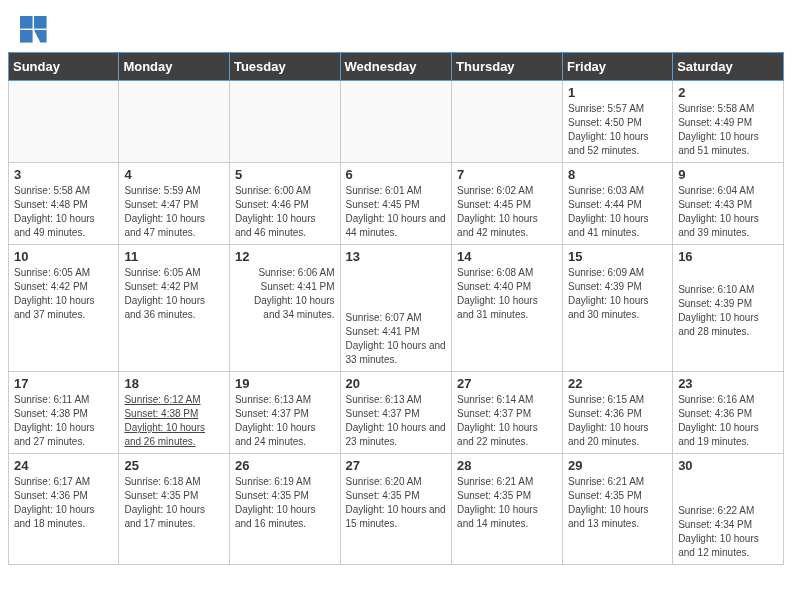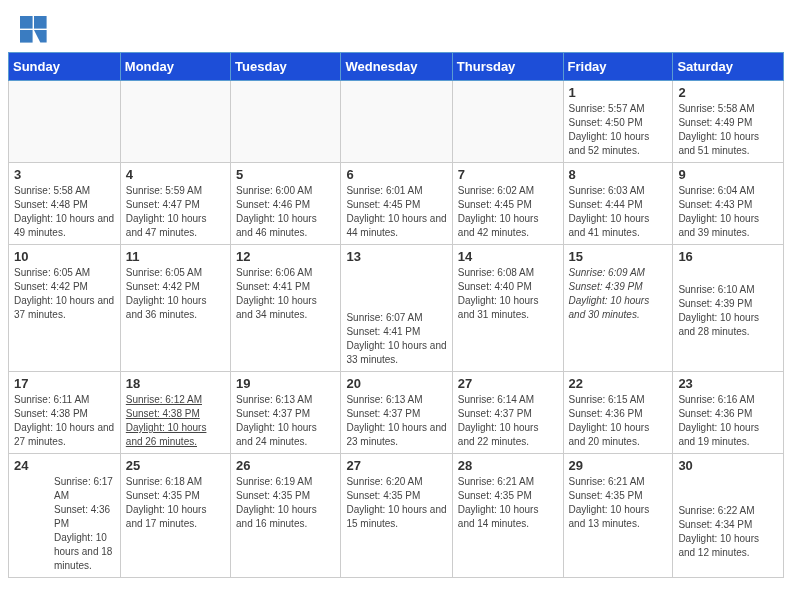--- a/index.html
+++ b/index.html
@@ -39,21 +39,21 @@
     }
     .calendar {
       width: 100%;
       border-collapse: collapse;
       padding: 0 8px;
     }
     .calendar-wrapper {
       padding: 0 8px 8px 8px;
     }
     .calendar th {
-      background-color: #1d4ed8;
+      background-color: #404040;
       color: #fff;
       font-size: 13px;
       font-weight: bold;
       padding: 6px 4px;
       text-align: left;
       border: 1px solid #5a9cd1;
     }
     .calendar td {
       vertical-align: top;
       border: 1px solid #ccc;
@@ -188,39 +188,39 @@
 Daylight: 10 hours and 37 minutes.</div>
           </td>
           <td>
             <span class="day-num">11</span>
             <div class="day-info" style="white-space: pre-line;">Sunrise: 6:05 AM
 Sunset: 4:42 PM
 Daylight: 10 hours and 36 minutes.</div>
           </td>
           <td>
             <span class="day-num">12</span>
-            <div class="day-info" style="white-space: pre-line;">Sunrise: 6:06 AM
+            <div class="day-info" style="white-space: pre-line; text-align: right;">Sunrise: 6:06 AM
 Sunset: 4:41 PM
 Daylight: 10 hours and 34 minutes.</div>
           </td>
           <td>
             <span class="day-num">13</span>
             <div class="day-info" style="white-space: pre-line; margin-top: 47px;">Sunrise: 6:07 AM
 Sunset: 4:41 PM
 Daylight: 10 hours and 33 minutes.</div>
           </td>
           <td>
             <span class="day-num">14</span>
             <div class="day-info" style="white-space: pre-line;">Sunrise: 6:08 AM
 Sunset: 4:40 PM
 Daylight: 10 hours and 31 minutes.</div>
           </td>
           <td>
             <span class="day-num">15</span>
-            <div class="day-info" style="white-space: pre-line; font-style: italic;">Sunrise: 6:09 AM
+            <div class="day-info" style="white-space: pre-line;">Sunrise: 6:09 AM
 Sunset: 4:39 PM
 Daylight: 10 hours and 30 minutes.</div>
           </td>
           <td>
             <span class="day-num">16</span>
             <div class="day-info" style="white-space: pre-line; margin-top: 19px;">Sunrise: 6:10 AM
 Sunset: 4:39 PM
 Daylight: 10 hours and 28 minutes.</div>
           </td>
         </tr>
@@ -264,21 +264,21 @@
           <td>
             <span class="day-num">23</span>
             <div class="day-info" style="white-space: pre-line;">Sunrise: 6:16 AM
 Sunset: 4:36 PM
 Daylight: 10 hours and 19 minutes.</div>
           </td>
         </tr>
         <tr>
           <td>
             <span class="day-num">24</span>
-            <div class="day-info" style="white-space: pre-line; margin-left: 40px;">Sunrise: 6:17 AM
+            <div class="day-info" style="white-space: pre-line;">Sunrise: 6:17 AM
 Sunset: 4:36 PM
 Daylight: 10 hours and 18 minutes.</div>
           </td>
           <td>
             <span class="day-num">25</span>
             <div class="day-info" style="white-space: pre-line;">Sunrise: 6:18 AM
 Sunset: 4:35 PM
 Daylight: 10 hours and 17 minutes.</div>
           </td>
           <td>

